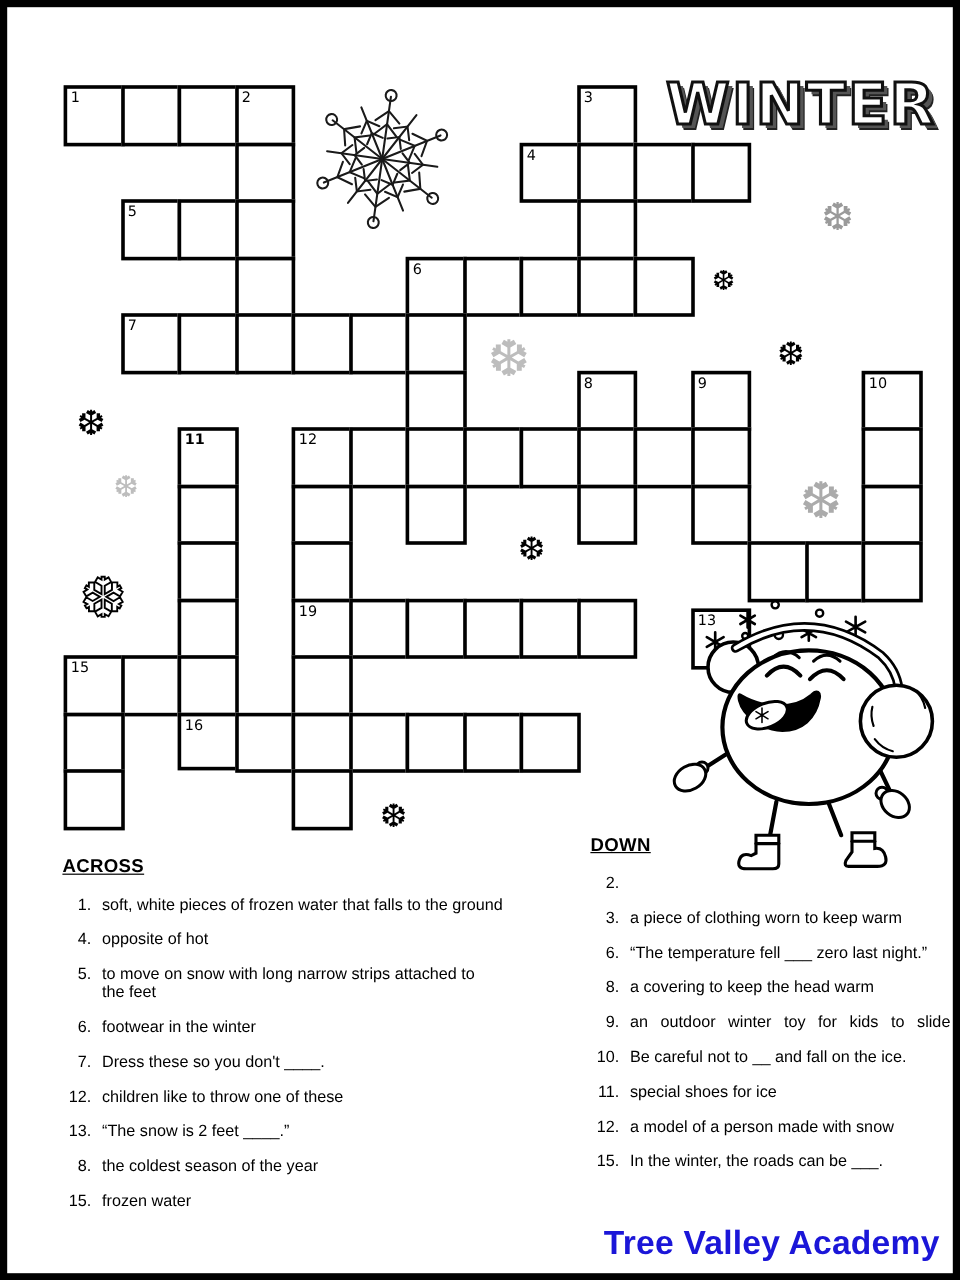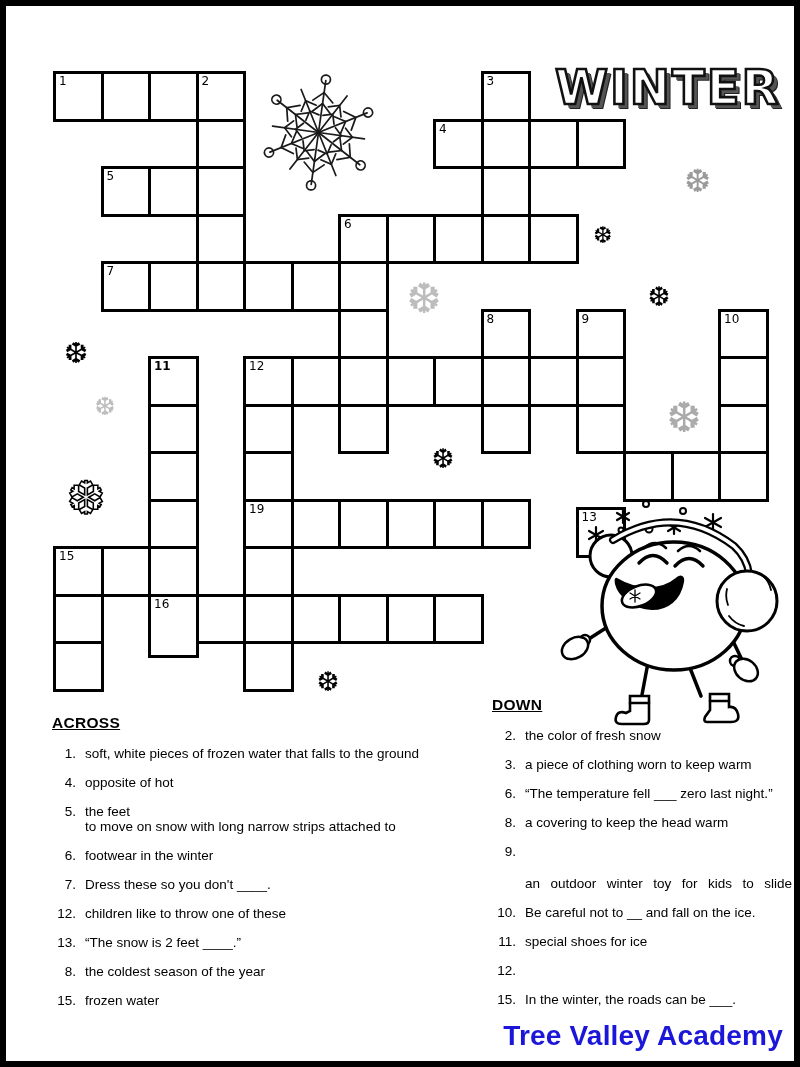--- a/index.html
+++ b/index.html
@@ -40,21 +40,21 @@
   .clues{position:absolute;top:690px;}
   .clues.across{left:46px;width:412px;margin-top:18px;}
   .clues.down{left:486px;width:300px;}
   .clues h2{
     margin:0 0 14px 0;font-size:15.5px;font-weight:bold;
     text-decoration:underline;letter-spacing:.3px;
   }
   .clue{display:flex;margin-bottom:14px;font-size:13.5px;line-height:15px;}
   .clue .num{flex:none;width:24px;text-align:right;margin-right:9px;}
   .clue .txt{flex:1;}
-  .clue .txt .jline{text-align:justify;text-align-last:justify;margin-top:32px;}
+  .clue .txt .jline{text-align:justify;text-align-last:justify;}
   
   .footer{
     position:absolute;left:0;top:1014px;width:777px;text-align:right;
     font-size:28px;font-weight:bold;letter-spacing:.2px;
   }
 </style>
 </head>
 <body>
 
 <div class="page">
@@ -147,21 +147,21 @@
       <div class="cell" style="left: 332.5px; top: 427.5px; width: 50.5px; height: 50.5px; border-width: 3px;"></div>
       <div class="cell" style="left: 380px; top: 427.5px; width: 50.5px; height: 50.5px; border-width: 3px;"></div>
       <div class="cell" style="left: 427.5px; top: 427.5px; width: 50.5px; height: 50.5px; border-width: 3px;"></div>
       <div class="cell" style="left: 0px; top: 475px; width: 50.5px; height: 50.5px; border-width: 3px;">
         <span class="cnum">15</span>
       </div>
       <div class="cell" style="left: 47.5px; top: 475px; width: 50.5px; height: 50.5px; border-width: 3px;"></div>
       <div class="cell" style="left: 95px; top: 475px; width: 50.5px; height: 50.5px; border-width: 3px;"></div>
       <div class="cell" style="left: 190px; top: 475px; width: 50.5px; height: 50.5px; border-width: 3px;"></div>
       <div class="cell" style="left: 0px; top: 522.5px; width: 50.5px; height: 50.5px; border-width: 3px;"></div>
-      <div class="cell" style="left: 95px; top: 522.5px; width: 50.5px; height: 64px; border-width: 3px;">
+      <div class="cell" style="left: 95px; top: 522.5px; width: 50.5px; height: 48px; border-width: 3px;">
         <span class="cnum">16</span>
       </div>
       <div class="cell" style="left: 142.5px; top: 522.5px; width: 50.5px; height: 50.5px; border-width: 3px;"></div>
       <div class="cell" style="left: 190px; top: 522.5px; width: 50.5px; height: 50.5px; border-width: 3px;"></div>
       <div class="cell" style="left: 237.5px; top: 522.5px; width: 50.5px; height: 50.5px; border-width: 3px;"></div>
       <div class="cell" style="left: 285px; top: 522.5px; width: 50.5px; height: 50.5px; border-width: 3px;"></div>
       <div class="cell" style="left: 332.5px; top: 522.5px; width: 50.5px; height: 50.5px; border-width: 3px;"></div>
       <div class="cell" style="left: 380px; top: 522.5px; width: 50.5px; height: 50.5px; border-width: 3px;"></div>
       <div class="cell" style="left: 0px; top: 570px; width: 50.5px; height: 50.5px; border-width: 3px;"></div>
       <div class="cell" style="left: 190px; top: 570px; width: 50.5px; height: 50.5px; border-width: 3px;"></div>
@@ -259,22 +259,22 @@
         </div>
         <div class="clue">
           <div class="num">4.</div>
           <div class="txt">
             <div>opposite of hot</div>
           </div>
         </div>
         <div class="clue">
           <div class="num">5.</div>
           <div class="txt">
+            <div>to move on snow with long narrow strips attached to</div>
             <div>the feet</div>
-            <div>to move on snow with long narrow strips attached to</div>
           </div>
         </div>
         <div class="clue">
           <div class="num">6.</div>
           <div class="txt">
             <div>footwear in the winter</div>
           </div>
         </div>
         <div class="clue">
           <div class="num">7.</div>
@@ -307,23 +307,20 @@
           </div>
         </div>
       </div>
   </div>
 
   <div class="clues down">
     <h2>DOWN</h2>
     <div class="list">
         <div class="clue">
           <div class="num">2.</div>
-          <div class="txt">
-            <div>the color of fresh snow</div>
-          </div>
         </div>
         <div class="clue">
           <div class="num">3.</div>
           <div class="txt">
             <div>a piece of clothing worn to keep warm</div>
           </div>
         </div>
         <div class="clue">
           <div class="num">6.</div>
           <div class="txt">
@@ -349,20 +346,23 @@
           </div>
         </div>
         <div class="clue">
           <div class="num">11.</div>
           <div class="txt">
             <div>special shoes for ice</div>
           </div>
         </div>
         <div class="clue">
           <div class="num">12.</div>
+          <div class="txt">
+            <div>a model of a person made with snow</div>
+          </div>
         </div>
         <div class="clue">
           <div class="num">15.</div>
           <div class="txt">
             <div>In the winter, the roads can be ___.</div>
           </div>
         </div>
       </div>
   </div>
 

